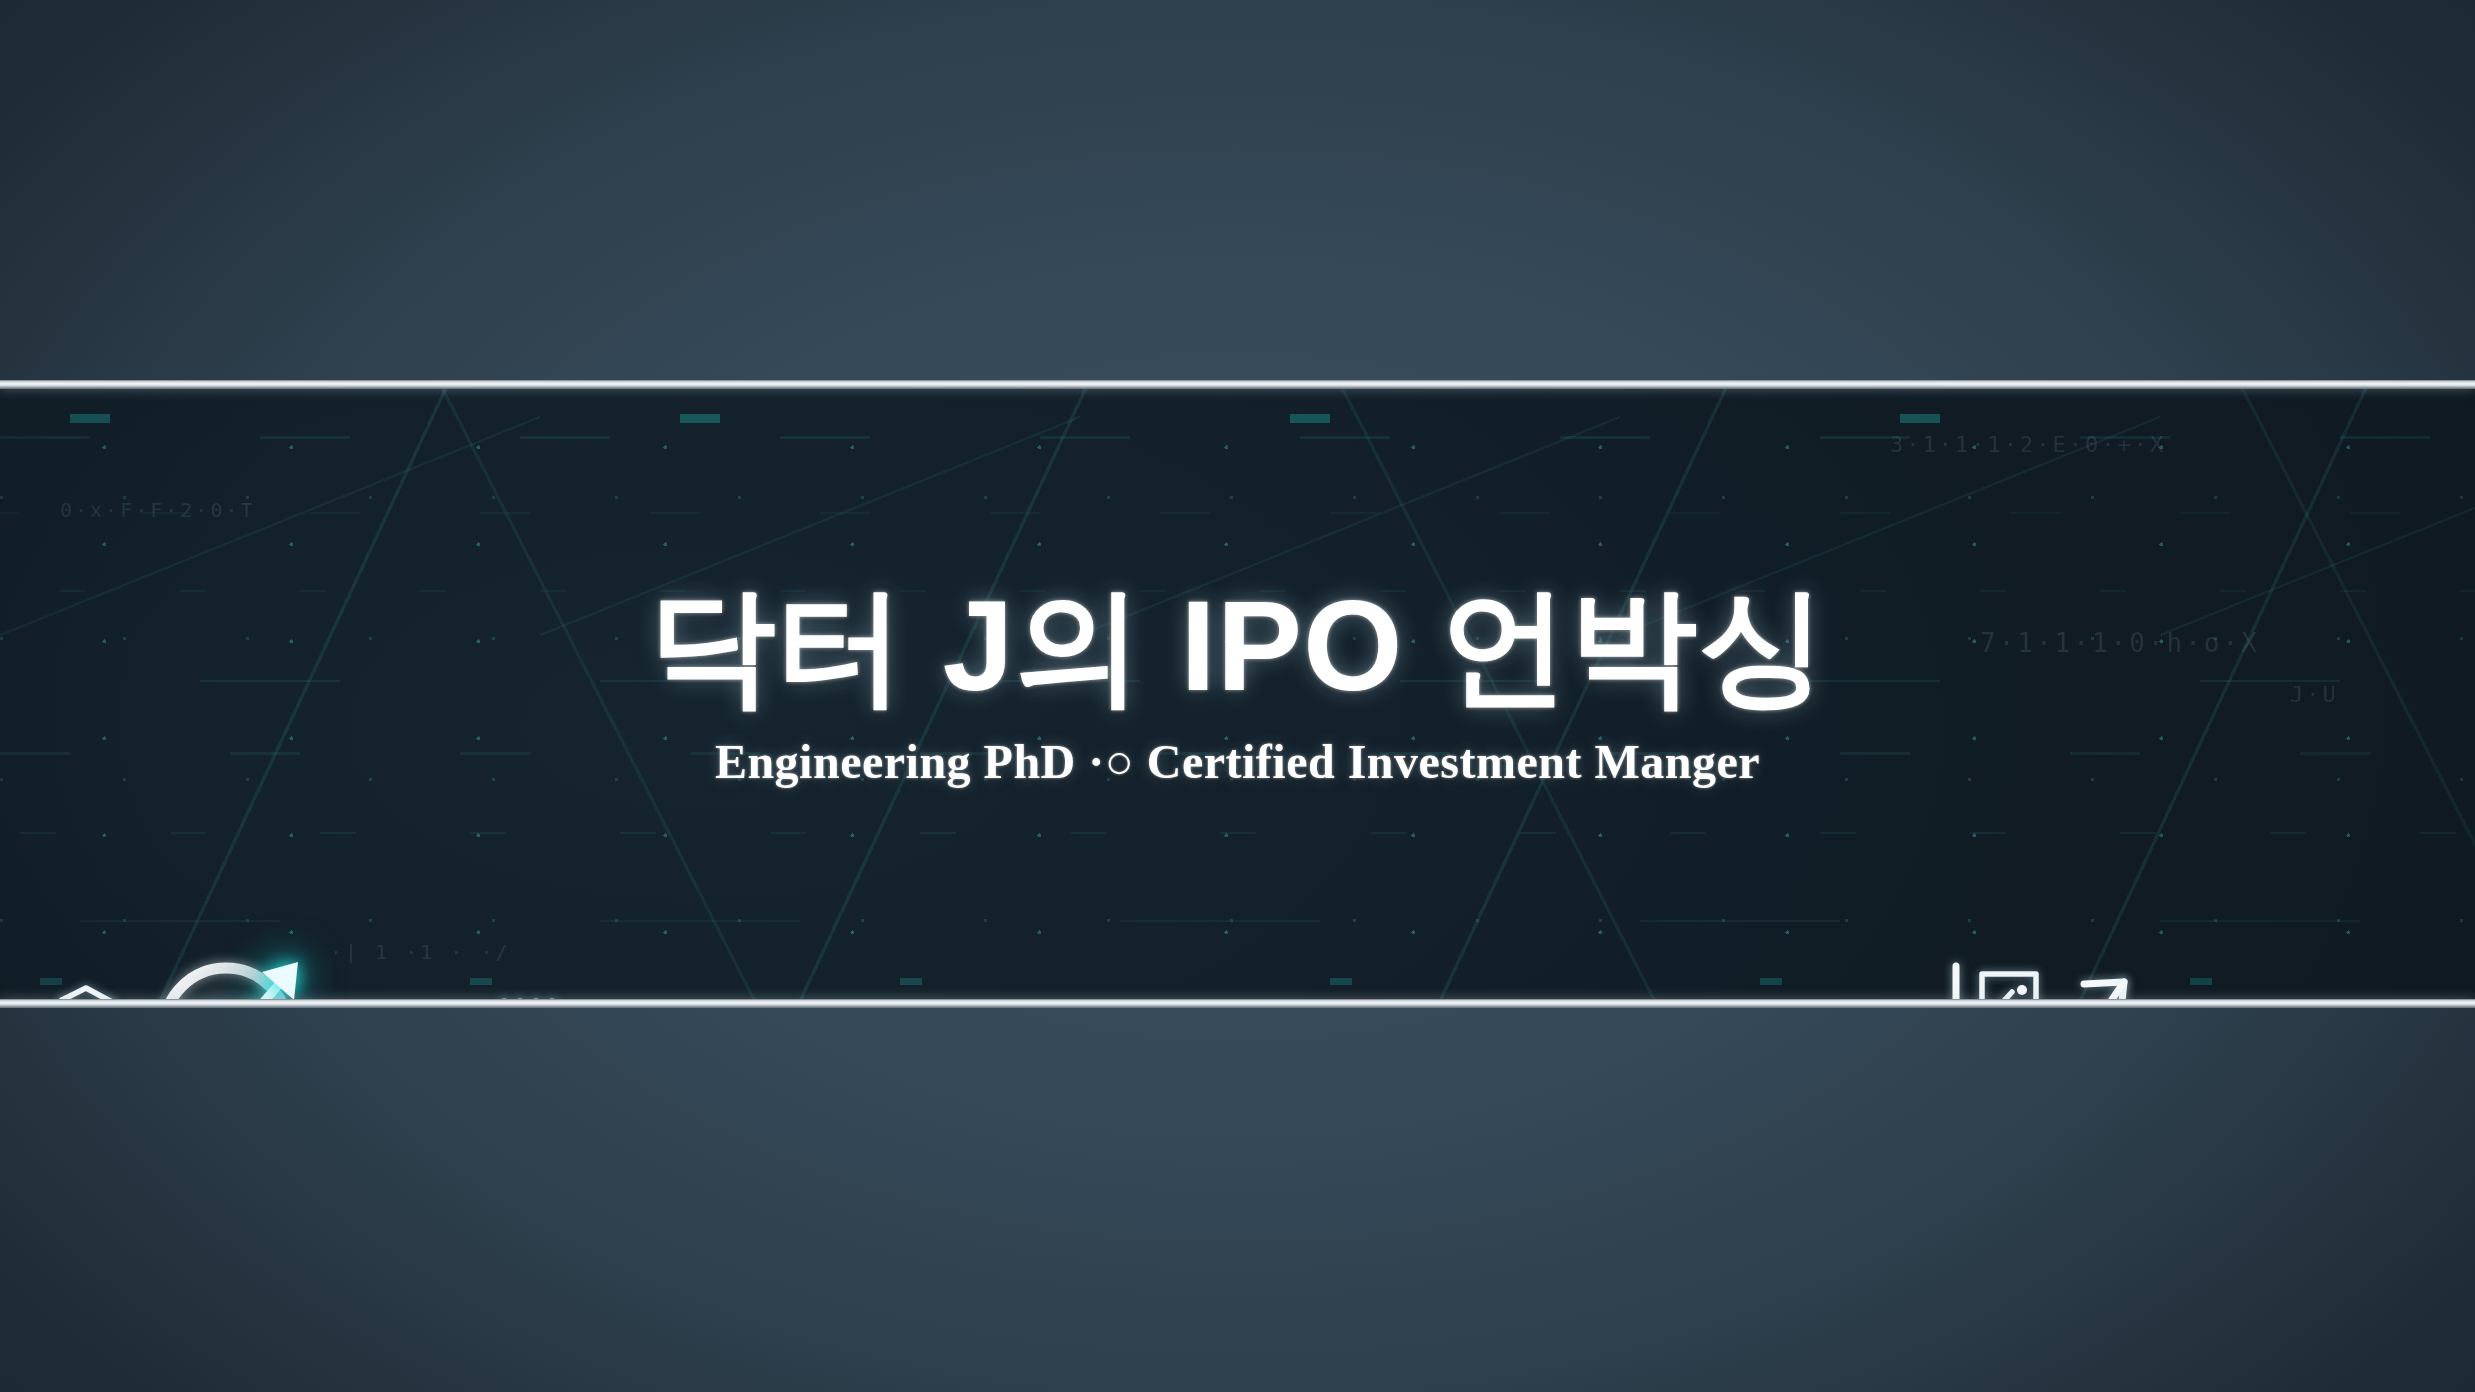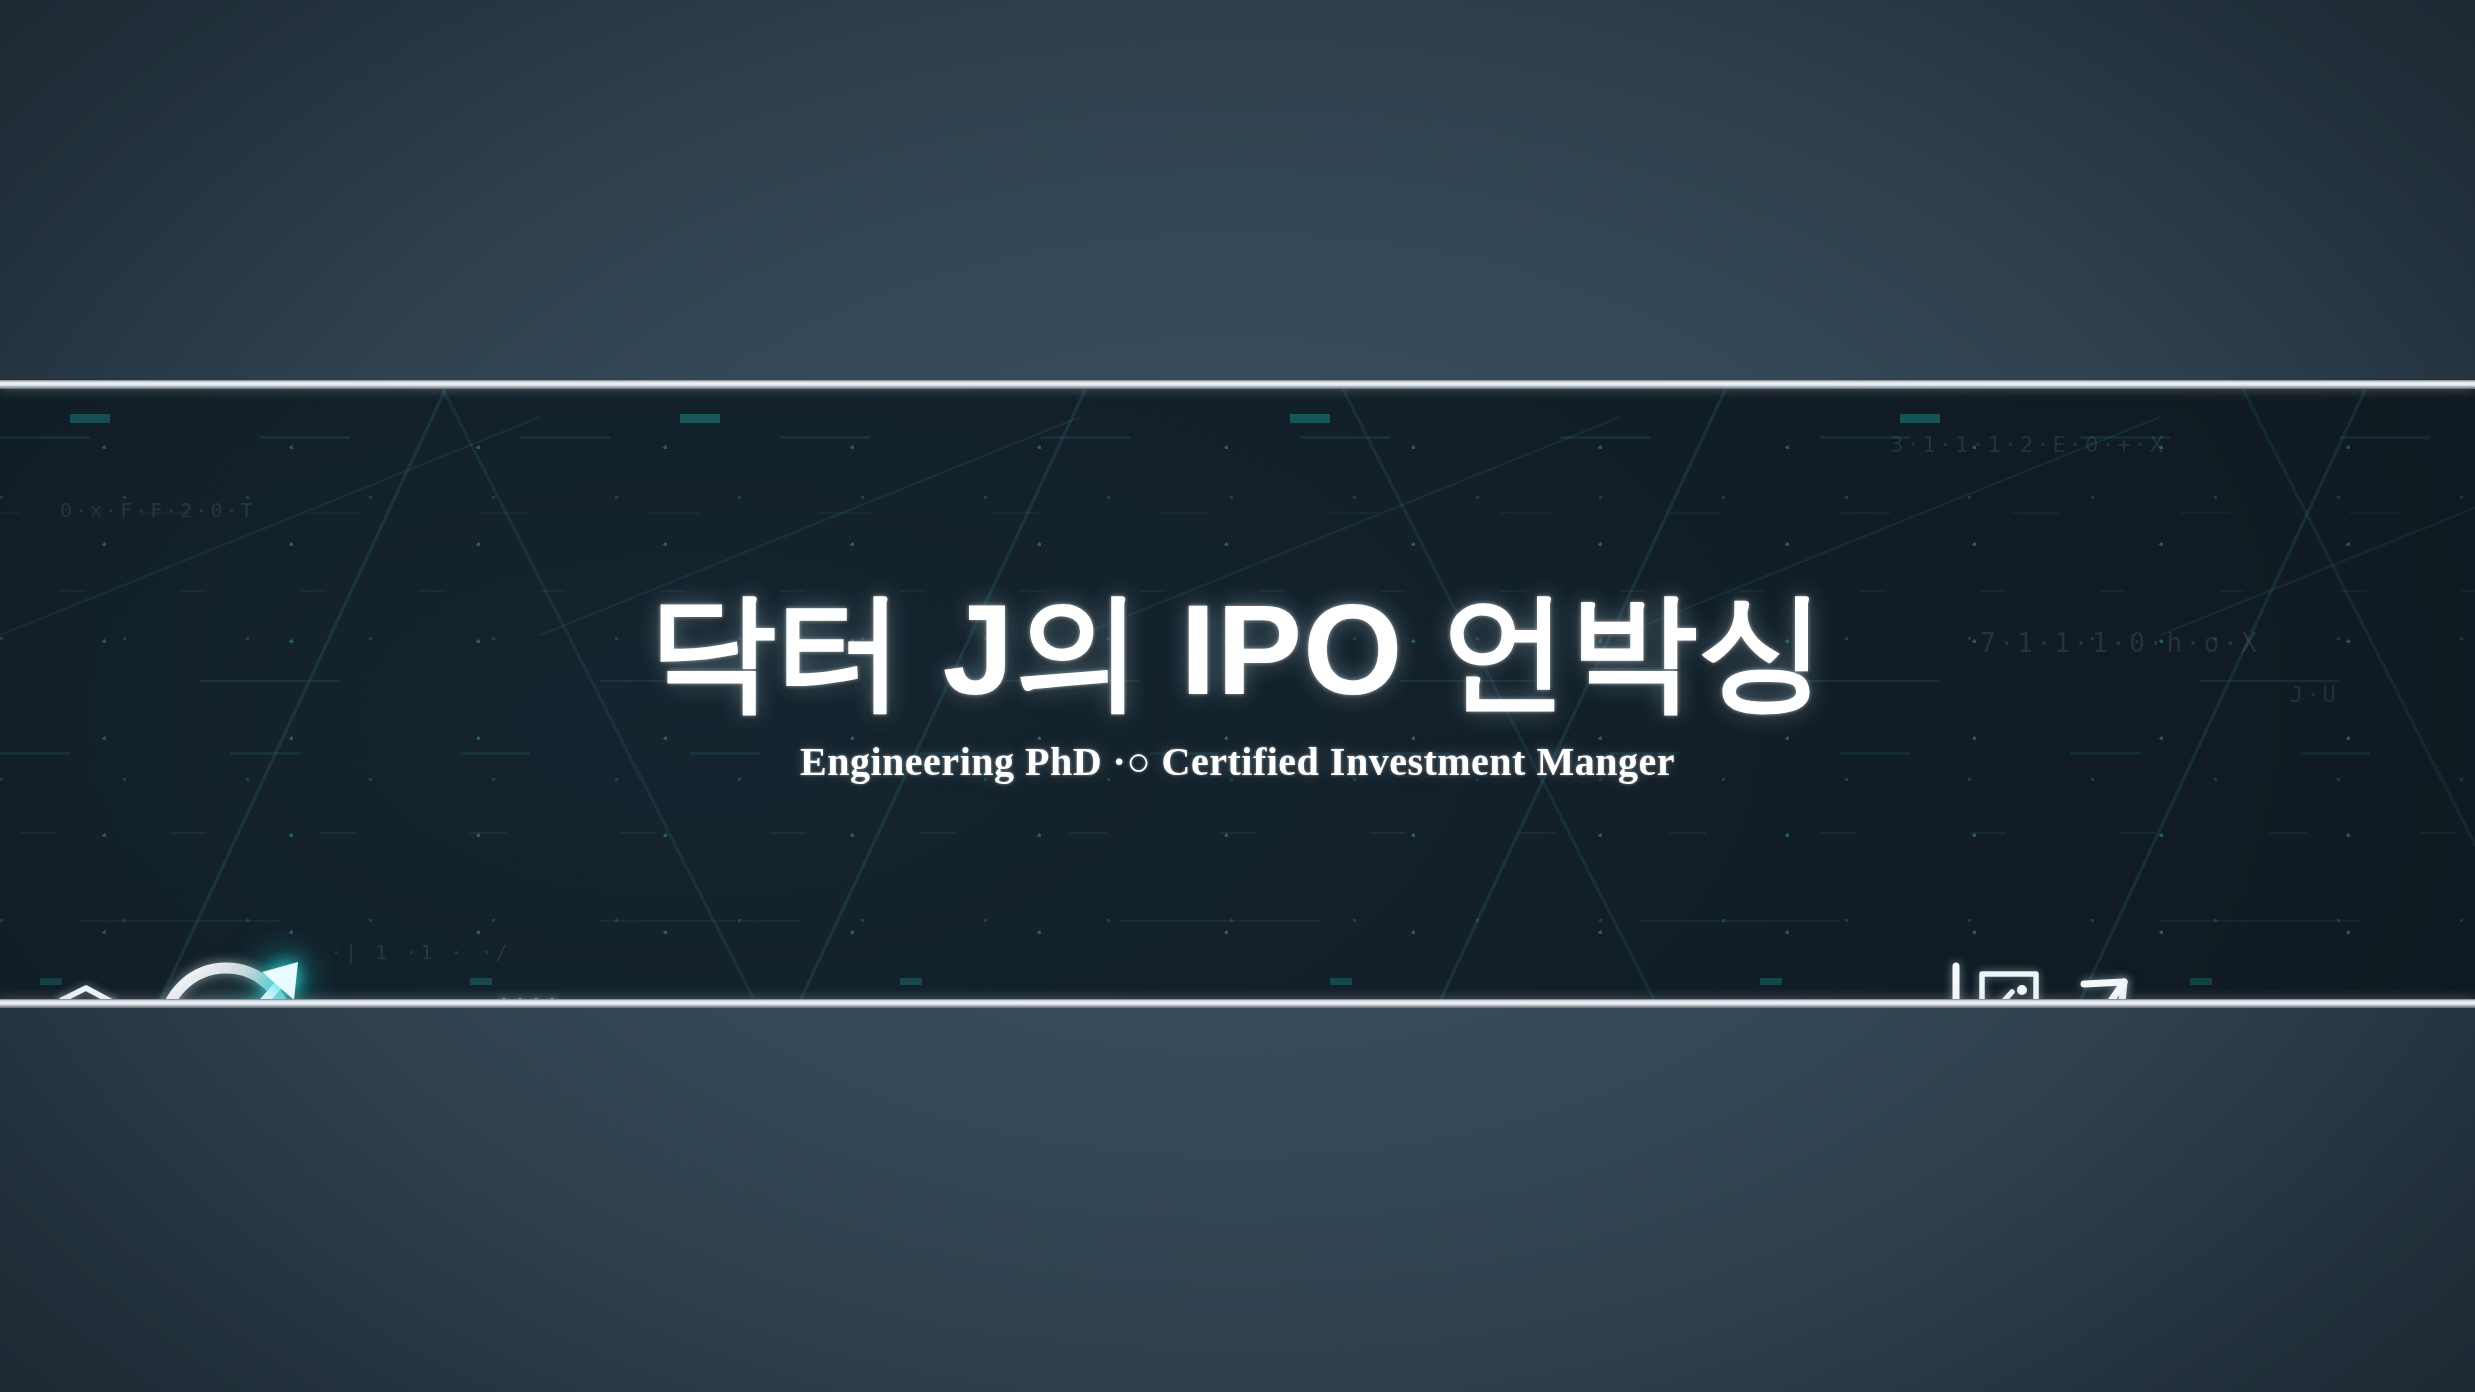--- a/index.html
+++ b/index.html
@@ -154,21 +154,21 @@
     text-shadow:
       0 0 4px rgba(255,255,255,.55),
       0 0 22px rgba(175,215,235,.42),
       0 3px 10px rgba(0,0,0,.55);
     white-space:nowrap;
   }
   #subtitle{
     margin-top:22px;
     font-family:"Liberation Serif","DejaVu Serif", serif;
     font-weight:700;
-    font-size:40px;
+    font-size:48px;
     letter-spacing:.5px;
     color:#ffffff;
     text-shadow:
       0 0 3px rgba(255,255,255,.5),
       0 0 14px rgba(170,205,225,.35),
       0 2px 6px rgba(0,0,0,.5);
     white-space:nowrap;
   }
 </style>
 </head>

